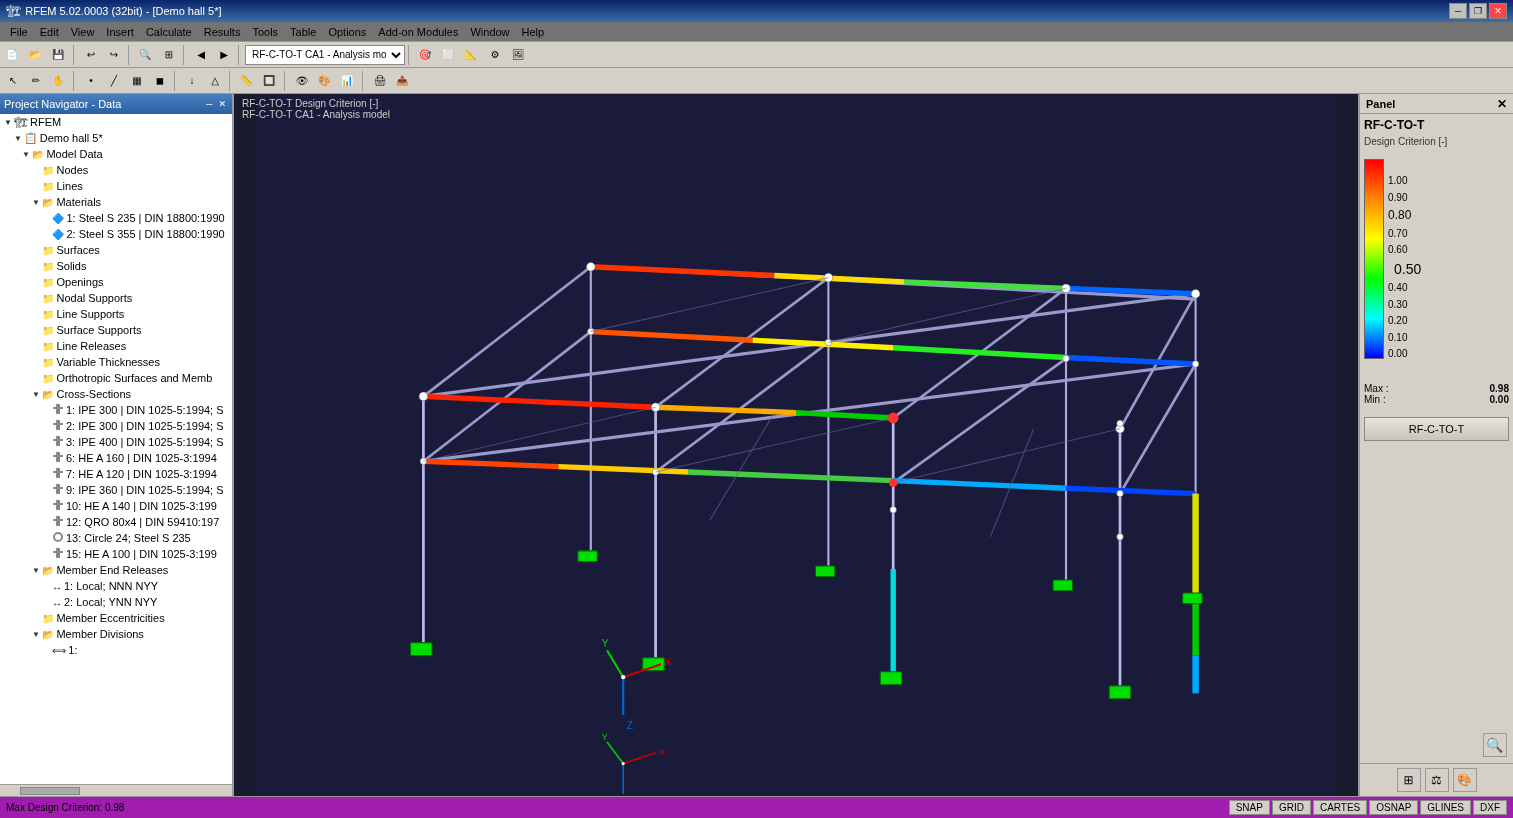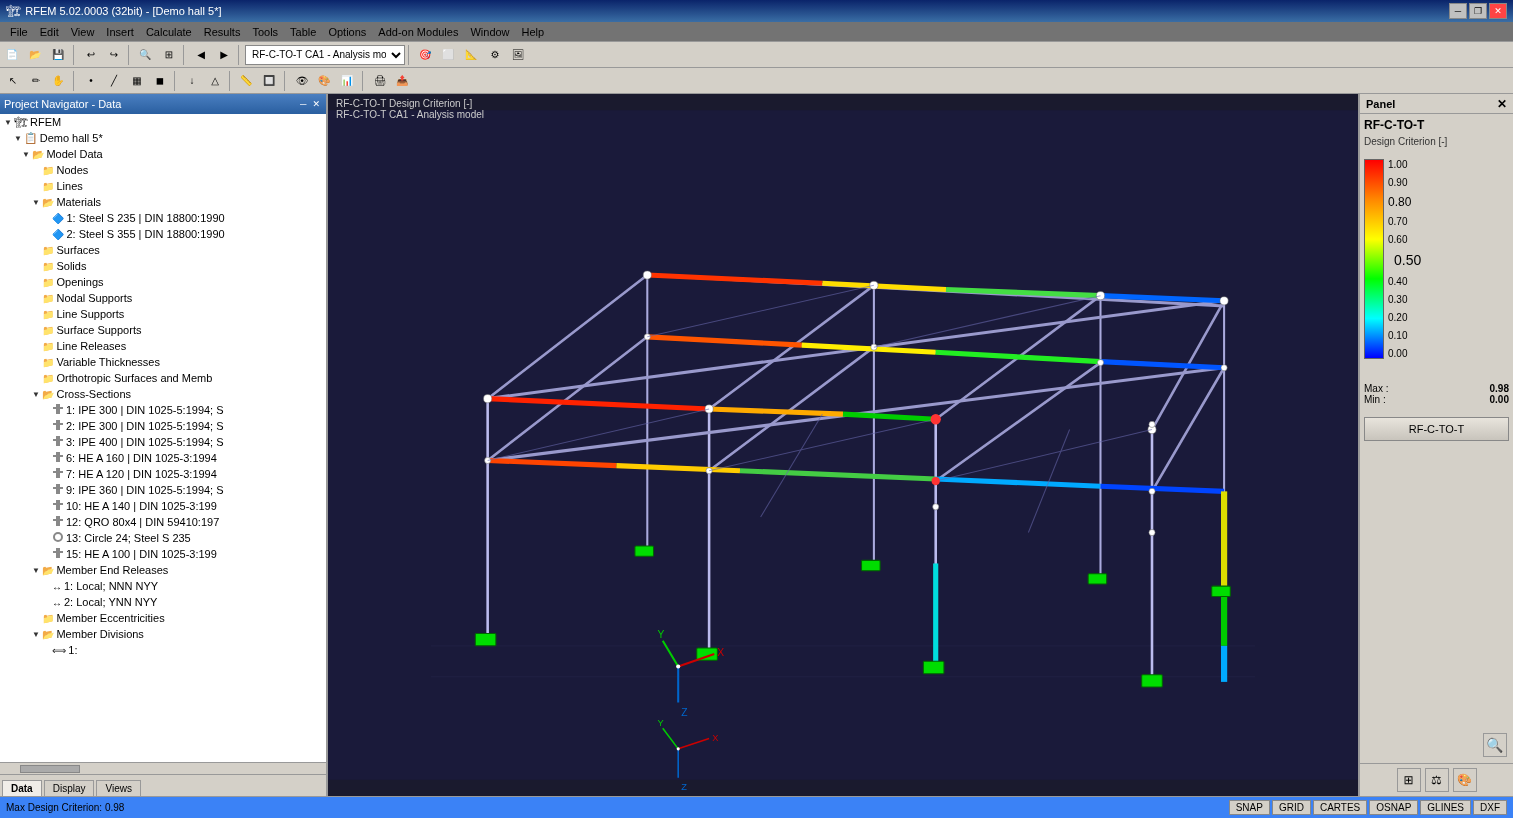--- a/index.html
+++ b/index.html
@@ -70,21 +70,21 @@
 
     
     #main-layout {
       display: flex;
       height: calc(818px - 22px - 20px - 26px - 26px - 22px - 22px);
       
     }
 
     
     #left-panel {
-      width: 328px;
+      width: 234px;
       background: #3b82f6;
       border-right: 2px solid #999;
       display: flex;
       flex-direction: column;
       overflow: hidden;
     }
     #nav-header {
       height: 20px;
       background: linear-gradient(to bottom, #4a7fc1, #2a5fa0);
       color: white;
@@ -248,21 +248,21 @@
       width: 24px; height: 24px;
       background: #d4d0c8;
       border: 1px solid #999;
       display: flex; align-items: center; justify-content: center;
       font-size: 12px; cursor: pointer;
     }
 
     
     #statusbar {
       height: 22px;
-      background: #3b82f6;
+      background: #a21caf;
       border-top: 1px solid #999;
       display: flex;
       align-items: center;
       justify-content: space-between;
       padding: 0 6px;
       font-size: 10px;
     }
     #snap-buttons {
       display: flex;
       gap: 2px;
@@ -582,25 +582,20 @@
           <span class="tree-label">1:</span>
         </div>
       </div>
 
     <div style="height:12px;background:#d4d0c8;border-top:1px solid #999;display:flex;align-items:center;">
       <div style="width:100%;height:8px;background:#d4d0c8;position:relative;">
         <div style="width:60px;height:8px;background:#aaa;border:1px solid #888;position:absolute;left:20px;"></div>
       </div>
     </div>
 
-    <div id="nav-tabs">
-      <div class="nav-tab active">Data</div>
-      <div class="nav-tab">Display</div>
-      <div class="nav-tab">Views</div>
-    </div>
   </div>
 
   <div id="viewport">
     <div id="viewport-header">
       <div style="color:#ccc;font-size:10px;">RF-C-TO-T Design Criterion [-]</div>
       <div style="color:#ccc;font-size:10px;">RF-C-TO-T CA1 - Analysis model</div>
     </div>
     
     <svg id="structure-svg" viewBox="0 0 1000 650" style="width:100%;height:100%;">
 
@@ -770,21 +765,21 @@
     </div>
 
     <div id="panel-content">
       <div id="panel-module-name">RF-C-TO-T</div>
       <div id="panel-criterion-label">Design Criterion [-]</div>
 
       <div id="color-scale">
         <div id="scale-bar"></div>
         <div id="scale-labels">
 
-        <div style="font-size: 10px;">1.00</div>
+        <div style="font-size: 10px; margin-top: 16px;">1.00</div>
             <div style="font-size: 10px;">0.90</div>
             <div style="font-size: 12px;">0.80</div>
             <div style="font-size: 10px;">0.70</div>
             <div style="font-size: 10px;">0.60</div>
             <div style="font-size: 14px; margin-left: 6px;">0.50</div>
             <div style="font-size: 10px;">0.40</div>
             <div style="font-size: 10px;">0.30</div>
             <div style="font-size: 10px;">0.20</div>
             <div style="font-size: 10px;">0.10</div>
             <div style="font-size: 10px;">0.00</div>

